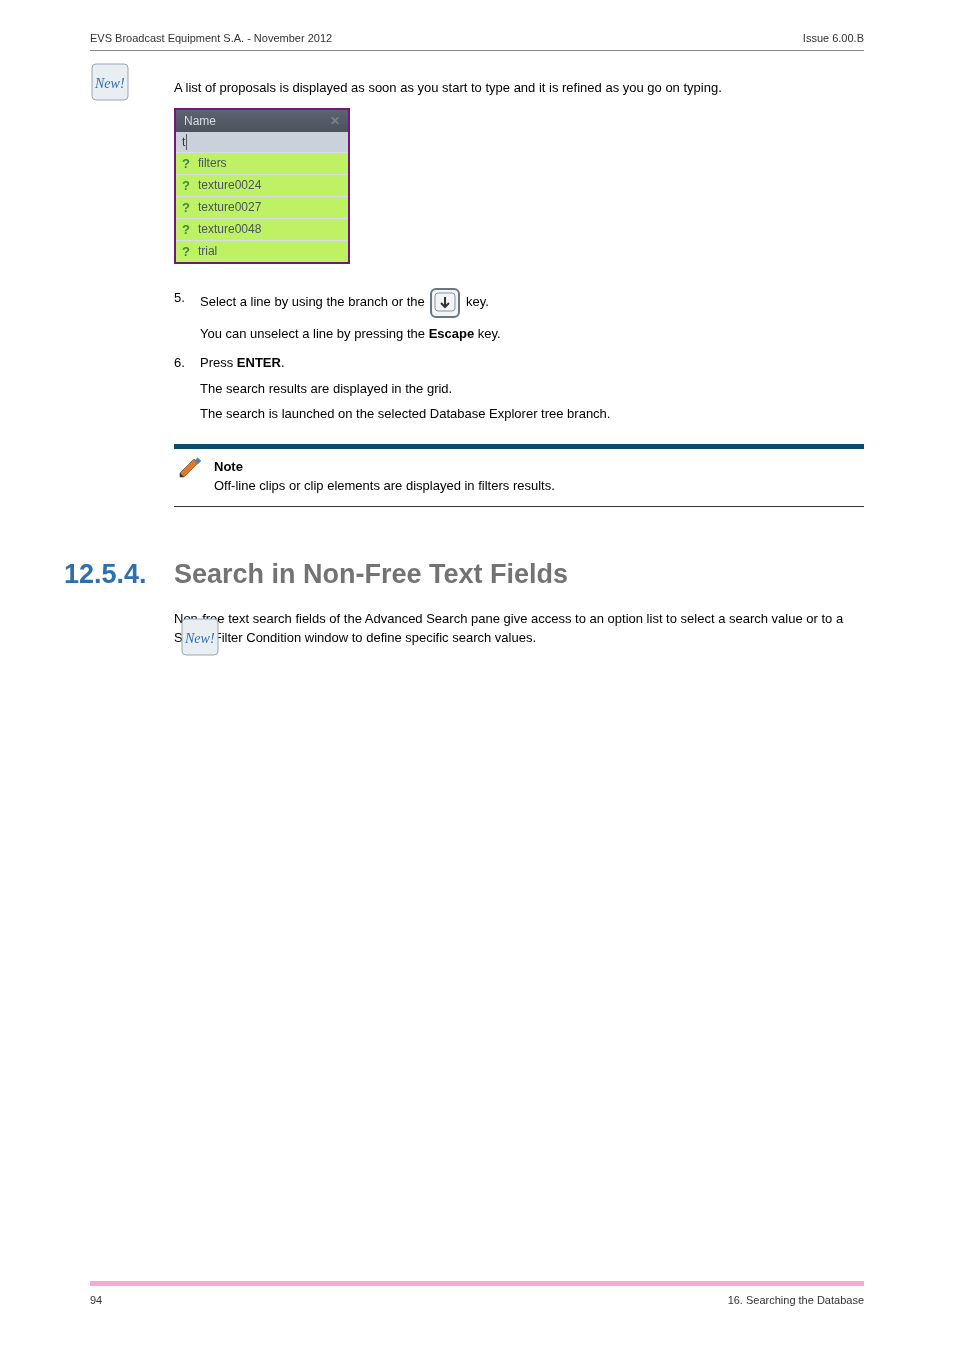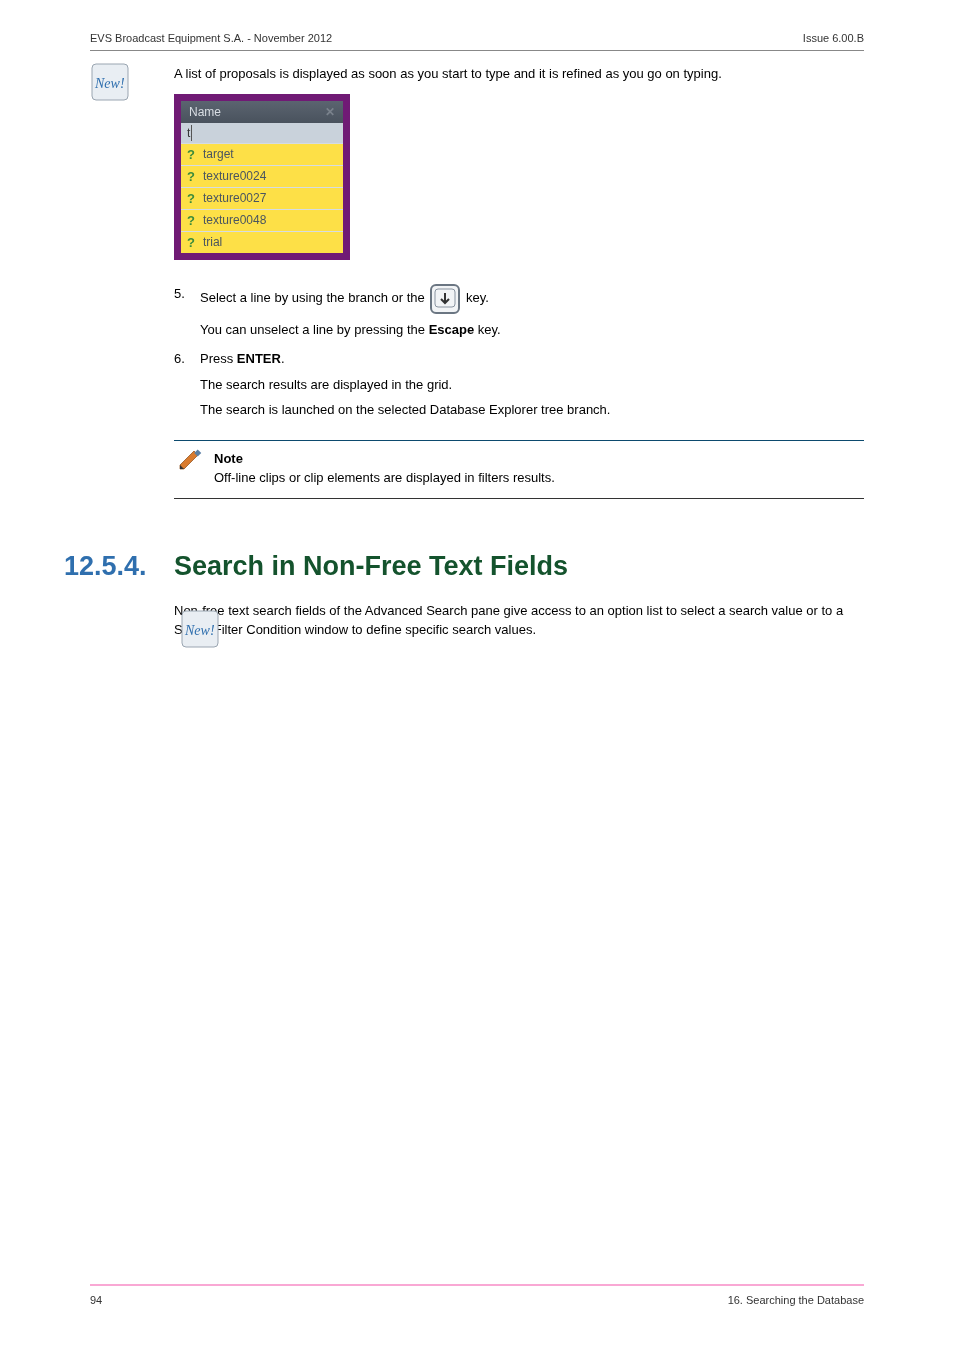--- a/index.html
+++ b/index.html
@@ -1,44 +1,44 @@
 <!DOCTYPE html>
 <html><head>
 <meta charset="utf-8">
 <style>
   * { box-sizing: border-box; margin: 0; padding: 0; }
   html, body { width: 954px; height: 1350px; background: #fff; font-family: Arial, Helvetica, sans-serif; color: #000; }
   .page { width: 954px; height: 1346px; position: relative; padding: 32px 90px 40px 90px; }
   .top-header { display: flex; justify-content: space-between; font-size: 11px; color: #333; padding-bottom: 6px; border-bottom: 1px solid #888; }
-  .content { margin-top: 14px; padding-left: 84px; }
+  .content { margin-top: 28px; padding-left: 84px; }
   .new-badge { position: absolute; left: 90px; width: 40px; height: 40px; }
   .new-badge svg { width: 40px; height: 40px; }
   .intro-text { font-size: 13px; line-height: 1.45; margin-bottom: 10px; }
-  .proposal-box { width: 176px; border: 7px solid #701a75; background: #fde047; font-size: 12px; color: #4a5560; margin: 6px 0 24px 0; }
+  .proposal-box { width: 176px; border: 2px solid #701a75; background: #bef264; font-size: 12px; color: #4a5560; margin: 6px 0 24px 0; }
   .proposal-header { display: flex; justify-content: space-between; align-items: center; background: linear-gradient(#5b6470, #49525d); color: #d8dde3; padding: 4px 8px; font-size: 12px; }
   .proposal-close { color: #7a828c; font-weight: bold; }
   .proposal-typed { background: #c9d2db; padding: 3px 6px; color: #333; position: relative; }
   .proposal-typed::after { content: ""; position: absolute; left: 10px; top: 2px; bottom: 2px; width: 1px; background: #555; }
   .proposal-item { display: flex; align-items: center; padding: 3px 6px; border-top: 1px solid #d5dce3; }
   .proposal-q { color: #3c8c3c; font-weight: bold; margin-right: 8px; font-size: 13px; }
   .proposal-label { color: #4a5560; }
   ol.steps { list-style: none; counter-reset: step 4; font-size: 13px; line-height: 1.5; }
   ol.steps > li { counter-increment: step; position: relative; padding-left: 26px; margin-bottom: 10px; }
   ol.steps > li::before { content: counter(step) "."; position: absolute; left: 0; }
   .sub { margin-top: 6px; }
   .down-key { display: inline-block; vertical-align: middle; margin: 0 2px; }
   .down-key svg { width: 30px; height: 30px; vertical-align: middle; }
-  .note-box { margin-top: 20px; border-top: 1px solid #0c4a6e; border-bottom: 1px solid #333; padding: 8px 0 10px 40px; position: relative; font-size: 13px; line-height: 1.5; }
+  .note-box { margin-top: 20px; border-top: 5px solid #0c4a6e; border-bottom: 1px solid #333; padding: 8px 0 10px 40px; position: relative; font-size: 13px; line-height: 1.5; }
   .note-pencil { position: absolute; left: 2px; top: 6px; }
   .section-wrapper { position: relative; padding-left: 84px; margin-top: 52px; }
   .section-number-abs { position: absolute; left: -26px; top: 0; color: #2f6fae; font-size: 27px; font-weight: bold; }
-  .section-title { color: #14532d; font-size: 27px; font-weight: bold; }
+  .section-title { color: #737373; font-size: 27px; font-weight: bold; }
   .section-body { margin-top: 20px; font-size: 13px; line-height: 1.45; }
   .new-badge2 { position: absolute; left: 90px; width: 40px; height: 40px; }
-  .footer { position: absolute; bottom: 40px; left: 90px; right: 90px; border-top: 2px solid #f9a8d4; padding-top: 8px; display: flex; justify-content: space-between; font-size: 11px; color: #333; }
+  .footer { position: absolute; bottom: 40px; left: 90px; right: 90px; border-top: 5px solid #f9a8d4; padding-top: 8px; display: flex; justify-content: space-between; font-size: 11px; color: #333; }
 </style>
 </head>
 <body>
 
 <div class="page">
   <div class="top-header">
     <span>EVS Broadcast Equipment S.A. - November 2012</span>
     <span>Issue 6.00.B</span>
   </div>
 
@@ -53,21 +53,21 @@
     <p class="intro-text">A list of proposals is displayed as soon as you start to type and it is refined as you go on typing.</p>
 
     <div class="proposal-box">
       <div class="proposal-header">
         <span>Name</span>
         <span class="proposal-close">✕</span>
       </div>
       <div class="proposal-typed">t</div>
       <div class="proposal-item">
           <span class="proposal-q">?</span>
-          <span class="proposal-label">target</span>
+          <span class="proposal-label">filters</span>
         </div>
       <div class="proposal-item">
           <span class="proposal-q">?</span>
           <span class="proposal-label">texture0024</span>
         </div>
       <div class="proposal-item">
           <span class="proposal-q">?</span>
           <span class="proposal-label">texture0027</span>
         </div>
       <div class="proposal-item">

